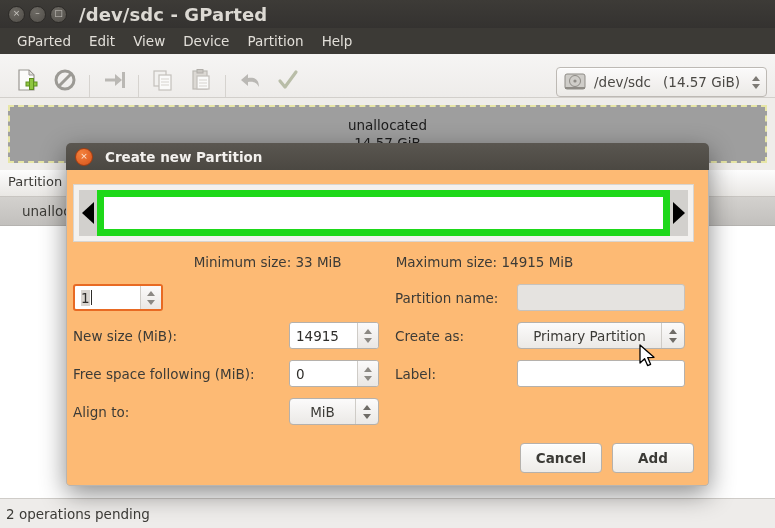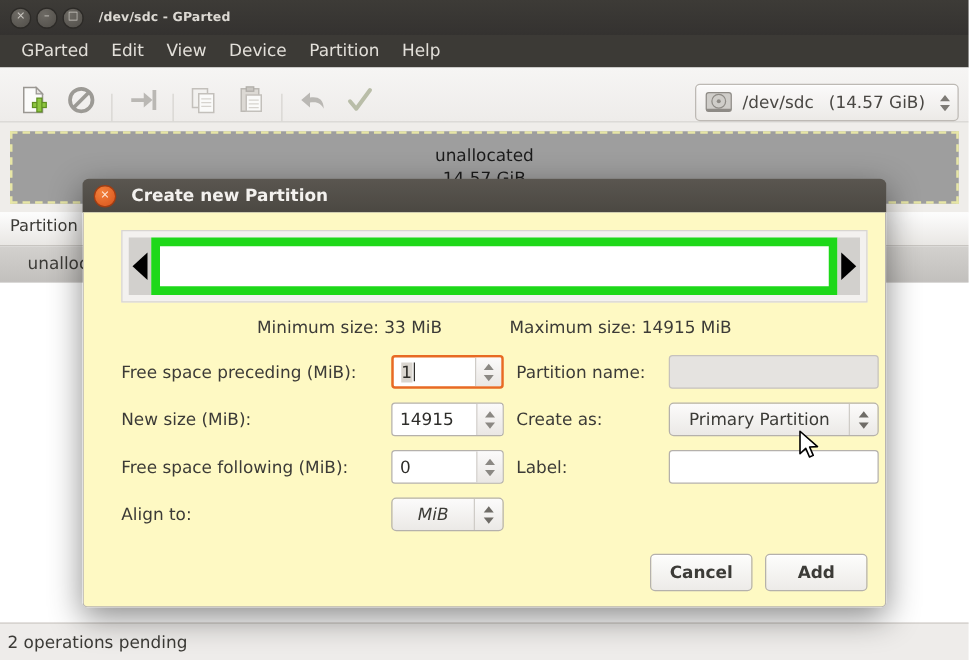--- a/index.html
+++ b/index.html
@@ -31,21 +31,21 @@
     width: 15px; height: 15px;
     border-radius: 50%;
     background: radial-gradient(circle at 35% 30%, #6d6a64, #504d48);
     border: 1px solid #2c2a27;
     display: flex; align-items: center; justify-content: center;
     font-size: 9px; color: #c9c6c0; line-height: 1;
   }
   .wbtn span { position: relative; top: -0.5px; }
   .win-title {
     color: #dcd9d3;
-    font-size: 10px;
+    font-size: 18px;
     font-weight: bold;
     margin-left: 12px;
     letter-spacing: 0.1px;
   }
 
   
   .menubar {
     height: 26px;
     background: #3c3a36;
     display: flex;
@@ -223,25 +223,25 @@
     font-size: 9px;
     line-height: 1;
   }
   .dlg-title-text {
     color: #f3f1ee;
     font-size: 13.5px;
     font-weight: bold;
     margin-left: 12px;
   }
   .dlg-body {
-    background: #fef9c3;
+    background: #fdba74;
     border: 1px solid #b9b5b0;
     border-top: none;
     border-radius: 0 0 4px 4px;
-    padding: 14px 14px 12px 30px;
+    padding: 14px 14px 12px 6px;
     box-sizing: border-box;
   }
 
   
   .resize-wrap {
     background: #f3f1ef;
     border: 1px solid #d8d5d1;
     padding: 5px 5px;
     display: flex;
     align-items: stretch;
@@ -402,21 +402,21 @@
     border-left: 4px solid transparent;
     border-right: 4px solid transparent;
     border-bottom: 5px solid #6f6c67;
   }
   .combo-btns .dn {
     width: 0; height: 0;
     border-left: 4px solid transparent;
     border-right: 4px solid transparent;
     border-top: 5px solid #6f6c67;
   }
-  .combo-align { width: 90px; font-style: italic; }
+  .combo-align { width: 90px; }
   .combo-wide { width: 168px; }
 
   .textfield {
     width: 168px;
     height: 27px;
     background: #ffffff;
     border: 1px solid #b5b1ac;
     border-radius: 3px;
     box-sizing: border-box;
   }
@@ -606,21 +606,20 @@
     <div class="sizeinfo">
       <span>Minimum size: 33 MiB</span>
       <span>Maximum size: 14915 MiB</span>
     </div>
 
     <div class="form-cols">
 
       <div class="col left">
 
         <div class="frow">
-          <div class="flabel">Free space preceding (MiB):</div>
           <div class="spinbox focused">
             <div class="spin-val">
               <span class="sel">1</span>
                 <span class="caret"></span>
             </div>
             <div class="spin-btns">
               <span class="up"></span>
               <span class="dn"></span>
             </div>
           </div>

